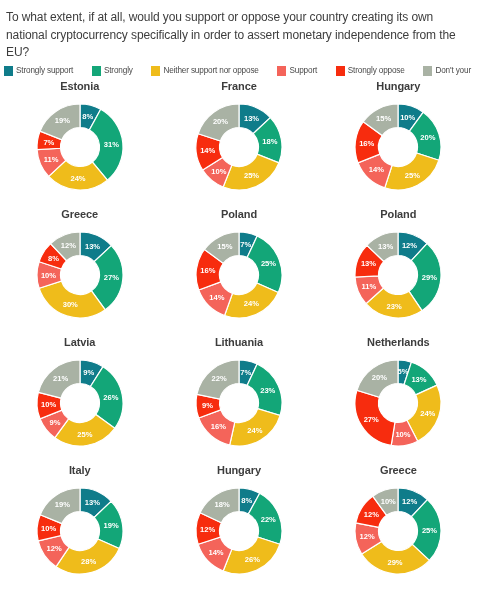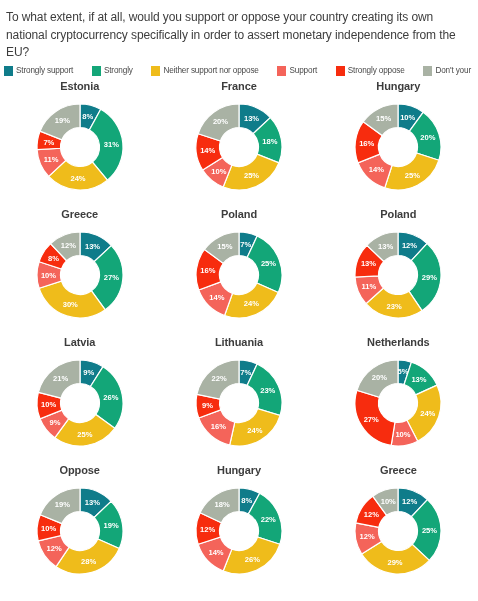--- a/index.html
+++ b/index.html
@@ -285,21 +285,21 @@
           <path d="M 73.70374043427863 92.21992429216172 A 43 43 0 0 1 47.20593997314593 96.45987221308496 L 50.91897277851967 73.2550583291897 A 19.5 19.5 0 0 0 62.9354171736845 71.33229124877101 Z" fill="#f4645a" stroke="#ffffff" stroke-width="1.2"></path>
           <text x="58.97704397316051" y="85.10432499330642" class="slice-label">10%</text>
           <path d="M 47.20593997314593 96.45987221308496 A 43 43 0 0 1 12.93920361790483 41.23242386088416 L 35.37940629184056 48.21005268109863 A 19.5 19.5 0 0 0 50.91897277851967 73.2550583291897 Z" fill="#f72c0e" stroke="#ffffff" stroke-width="1.2"></path>
           <text x="27.233648956590287" y="70.60760222973082" class="slice-label">27%</text>
           <path d="M 12.93920361790483 41.23242386088416 A 43 43 0 0 1 53.99999999999999 11 L 53.99999999999999 34.5 A 19.5 19.5 0 0 0 35.37940629184056 48.21005268109863 Z" fill="#a9b2a4" stroke="#ffffff" stroke-width="1.2"></path>
           <text x="35.323400234778816" y="28.633986887771663" class="slice-label">20%</text>
         </svg>
       </div>
     </div>
     <div class="donut-cell">
-      <div class="donut-name">Oppose</div>
+      <div class="donut-name">Italy</div>
       <div class="donut-svg-wrap">
         <svg class="donut" viewBox="0 0 108 108">
           <path d="M 54 11 A 43 43 0 0 1 85.10657552533173 24.311939115414887 L 68.10647029637137 40.53680959885094 A 19.5 19.5 0 0 0 54 34.5 Z" fill="#0f7c8a" stroke="#ffffff" stroke-width="1.2"></path>
           <text x="66.3931580839527" y="25.040379272059557" class="slice-label">13%</text>
           <path d="M 85.10657552533173 24.311939115414887 A 43 43 0 0 1 93.2642997598306 71.5303954424926 L 71.80590337945807 61.94983049136293 A 19.5 19.5 0 0 0 68.10647029637137 40.53680959885094 Z" fill="#13a678" stroke="#ffffff" stroke-width="1.2"></path>
           <text x="85.04016348159345" y="48.63732799474444" class="slice-label">19%</text>
           <path d="M 93.2642997598306 71.5303954424926 A 43 43 0 0 1 30.041018998096582 89.7066832588863 L 43.13488070843915 70.19256566391356 A 19.5 19.5 0 0 0 71.80590337945807 61.94983049136293 Z" fill="#efbc1b" stroke="#ffffff" stroke-width="1.2"></path>
           <text x="62.70350458165116" y="84.27373462255983" class="slice-label">28%</text>
           <path d="M 30.041018998096582 89.7066832588863 A 43 43 0 0 1 12.164789561128195 63.940581850943715 L 35.02821852190697 58.50793828124192 A 19.5 19.5 0 0 0 43.13488070843915 70.19256566391356 Z" fill="#f4645a" stroke="#ffffff" stroke-width="1.2"></path>
           <text x="28.11889715245738" y="71.95601613373415" class="slice-label">12%</text>

